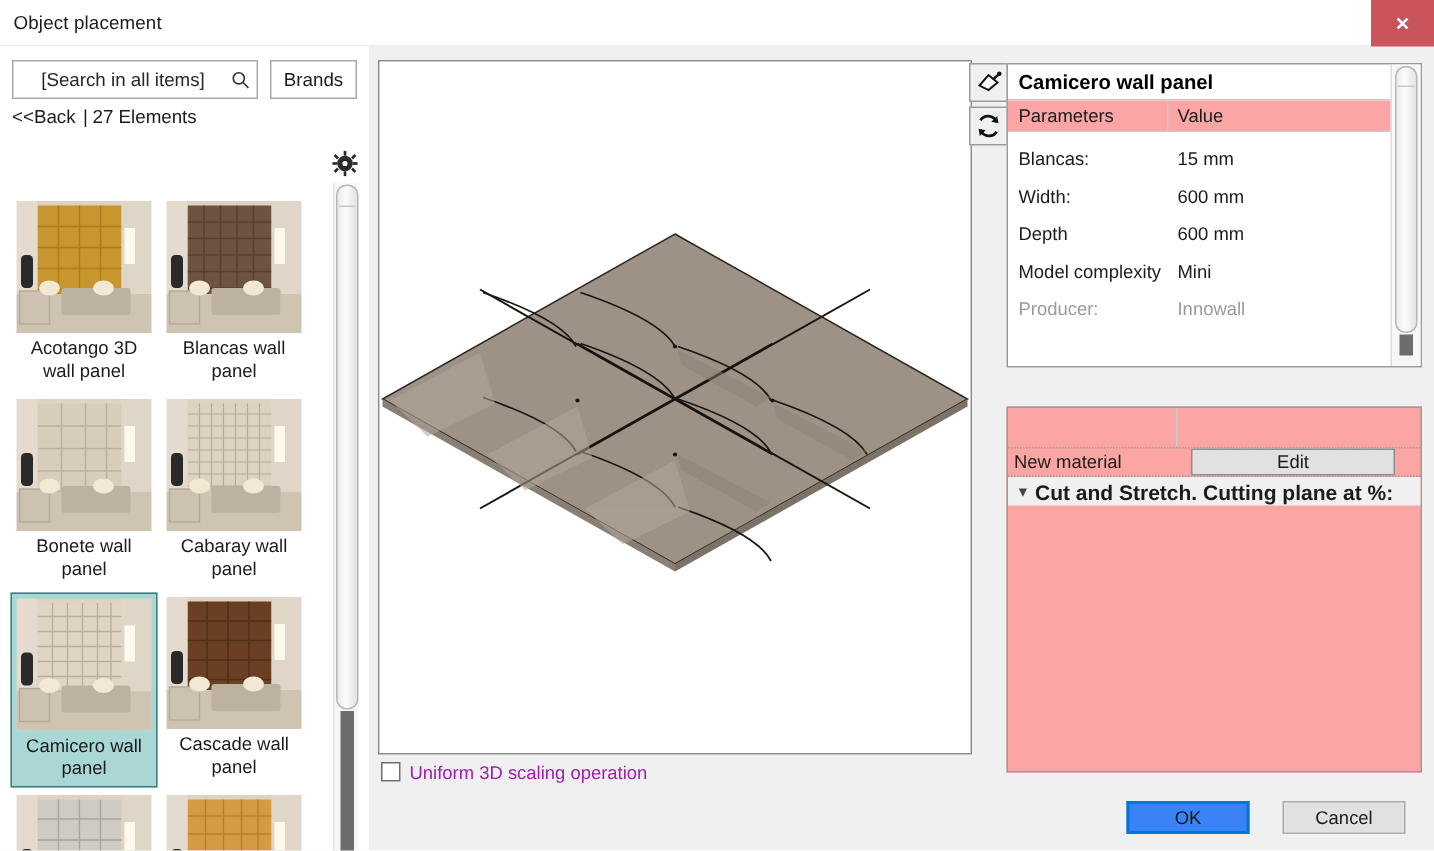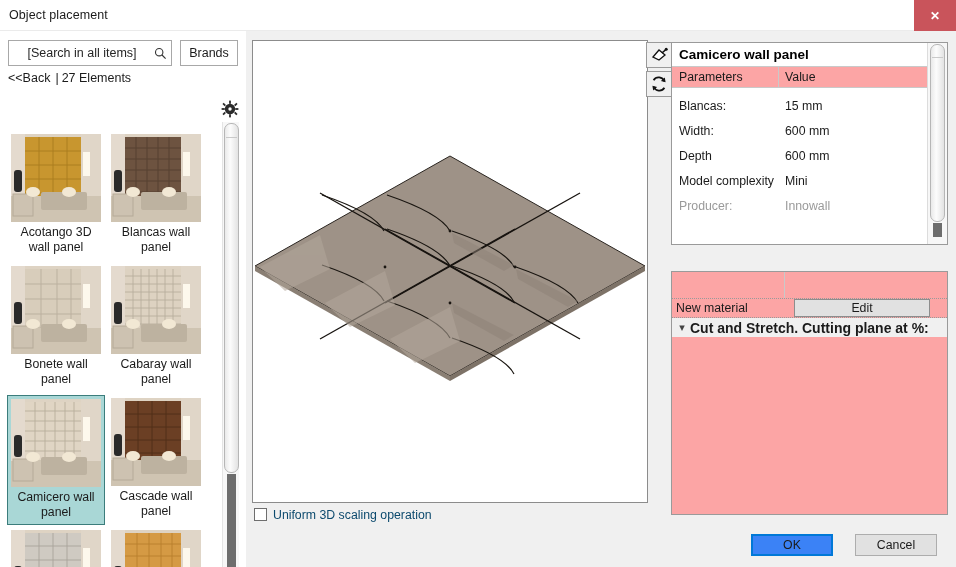--- a/index.html
+++ b/index.html
@@ -168,21 +168,21 @@
     display: flex; align-items: center;
     cursor: pointer;
   }
   .chk {
     width: 13px; height: 13px;
     border: 1px solid #6e6e6e;
     background: #ffffff;
     display: inline-block;
     margin-right: 6px;
   }
-  .uniform-label { font-size: 12.3px; color: #0c4a6e; }
+  .uniform-label { font-size: 12.3px; color: #a21caf; }
 
   
   .tool-col {
     position: absolute; left: 646px; top: 42px;
     width: 26px;
   }
   .tool-btn {
     width: 26px; height: 26px;
     background: #f0f0f0;
     border: 1px solid #9a9a9a;

